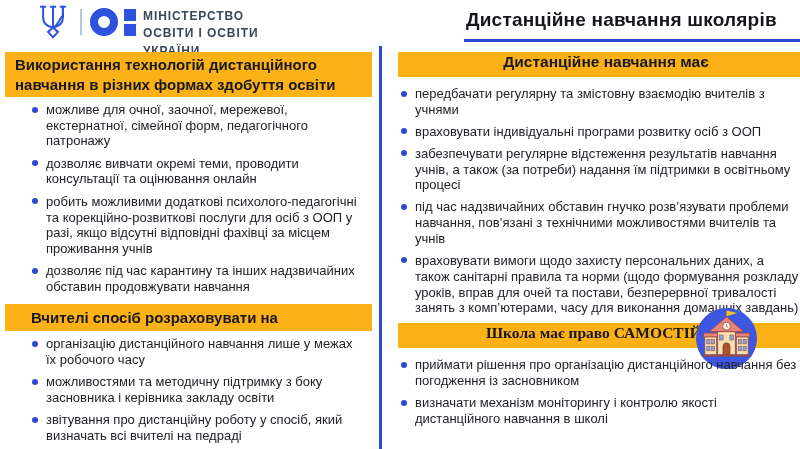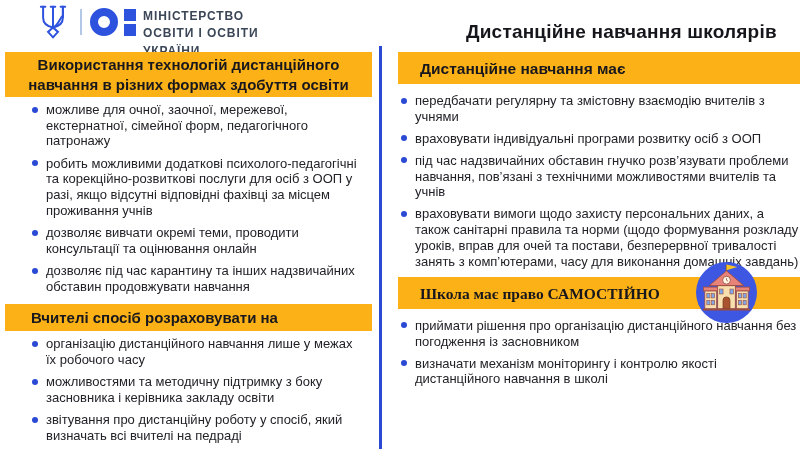--- a/index.html
+++ b/index.html
@@ -8,33 +8,33 @@
 
   
   .trident{position:absolute;left:37px;top:4px;width:32px;height:36px;}
   .logo-sep{position:absolute;left:80px;top:9px;width:2px;height:26px;background:#b3c7e6;}
   .logo-ring{position:absolute;left:90px;top:8px;width:28px;height:28px;box-sizing:border-box;
              border:8px solid #2d52de;border-radius:50%;}
   .logo-sq{position:absolute;width:12px;height:12px;background:#2d52de;}
   .sq1{left:124px;top:9px;} .sq2{left:124px;top:24px;}
   .ministry-name{position:absolute;left:143px;top:8px;font-size:12px;font-weight:bold;
                  color:#3b4657;letter-spacing:0.9px;line-height:1.45;}
-  .title-wrap{position:absolute;left:464px;top:12px;right:0;padding:9px 0 14px 2px;
+  .title-wrap{position:absolute;left:464px;top:0;right:0;padding:9px 0 8px 2px;
               border-bottom:3px solid #2b4ad4;}
   .page-title{font-size:19px;font-weight:bold;color:#15151c;letter-spacing:0.2px;}
 
   
   .col-divider{position:absolute;left:379px;top:46px;width:3px;height:403px;background:#2b4ad4;}
   .left-col{position:absolute;left:5px;top:52px;width:367px;}
   .right-col{position:absolute;left:398px;top:52px;width:402px;}
 
   .sec-heading{background:#fcb216;font-weight:bold;color:#17171d;font-size:15px;line-height:1.3;}
-  .heading-forms{text-align:center;padding:3px 10px;}
+  .heading-forms{text-align:left;padding:3px 10px;}
   .heading-bar-left{padding:4px 8px 4px 26px;}
-  .heading-bar-right{padding:7px 8px 5px 22px;font-size:15.5px;}
+  .heading-bar-right{padding:0 8px 5px 22px;font-size:15.5px;text-align:center;}
   .heading-wrap{position:relative;font-family:Liberation Serif, serif;}
 
   ul.bullets{list-style:none;margin:0;padding:0;}
   .left-col ul.bullets{margin-top:5px;padding-left:41px;padding-right:8px;}
   .right-col ul.bullets{margin-top:9px;padding-left:17px;}
   ul.bullets li{position:relative;font-size:13px;line-height:1.2;color:#222229;}
   .left-col ul.bullets li{margin-bottom:7px;}
   .right-col ul.bullets li{margin-bottom:6px;line-height:1.22;}
   ul.bullets li::before{content:"";position:absolute;left:-14px;top:4.5px;width:6px;height:6px;
                         border-radius:50%;background:#2b4ad4;}
@@ -75,40 +75,41 @@
     <span class="page-title">Дистанційне навчання школярів</span>
   </div>
 
   <div class="col-divider"></div>
 
   <section class="left-col">
     <div class="sec-heading heading-forms">Використання технологій дистанційного навчання в різних формах здобуття освіти</div>
     <ul class="bullets">
 
     <li>можливе для очної, заочної, мережевої, екстернатної, сімейної форм, педагогічного патронажу</li>
+        <li>дозволяє вивчати окремі теми, проводити консультації та оцінювання онлайн</li>
         <li>робить можливими додаткові психолого-педагогічні та корекційно-розвиткові послуги для осіб з ООП у разі, якщо відсутні відповідні фахівці за місцем проживання учнів</li>
-        <li>дозволяє вивчати окремі теми, проводити консультації та оцінювання онлайн</li>
         <li>дозволяє під час карантину та інших надзвичайних обставин продовжувати навчання</li>
       </ul>
 
     <div class="sec-heading heading-bar-left sec2">Вчителі спосіб розраховувати на</div>
     <ul class="bullets">
 
     <li>організацію дистанційного навчання лише у межах їх робочого часу</li>
         <li>можливостями та методичну підтримку з боку засновника і керівника закладу освіти</li>
         <li>звітування про дистанційну роботу у спосіб, який визначать всі вчителі на педраді</li>
       </ul>
   </section>
 
   <section class="right-col">
     <div class="sec-heading heading-bar-right">Дистанційне навчання має</div>
     <ul class="bullets">
 
     <li>передбачати регулярну та змістовну взаємодію вчителів з учнями</li>
         <li>враховувати індивідуальні програми розвитку осіб з ООП</li>
+        <li>забезпечувати регулярне відстеження результатів навчання учнів, а також (за потреби) надання їм підтримки в освітньому процесі</li>
         <li>під час надзвичайних обставин гнучко розв’язувати проблеми навчання, пов’язані з технічними можливостями вчителів та учнів</li>
         <li>враховувати вимоги щодо захисту персональних даних, а також санітарні правила та норми (щодо формування розкладу уроків, вправ для очей та постави, безперервної тривалості занять з комп’ютерами, часу для виконання домашніх завдань)</li>
       </ul>
 
     <div class="heading-wrap sec2">
       <div class="sec-heading heading-bar-right">Школа має право САМОСТІЙНО</div>
       <svg class="school-badge" viewBox="0 0 64 64">
         <circle cx="32" cy="32" r="31" fill="#3e57e2"></circle>
         <line x1="32" y1="4" x2="32" y2="12" stroke="#7a4a2b" stroke-width="1.5"></line>
         <polygon points="32,3.5 43,6 32,9.5" fill="#f7c325"></polygon>

